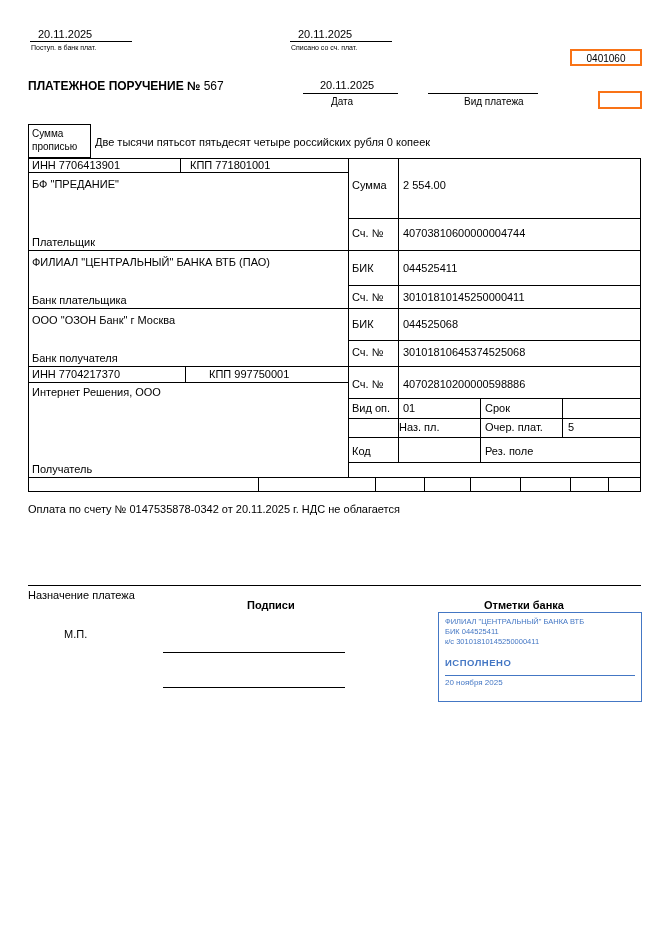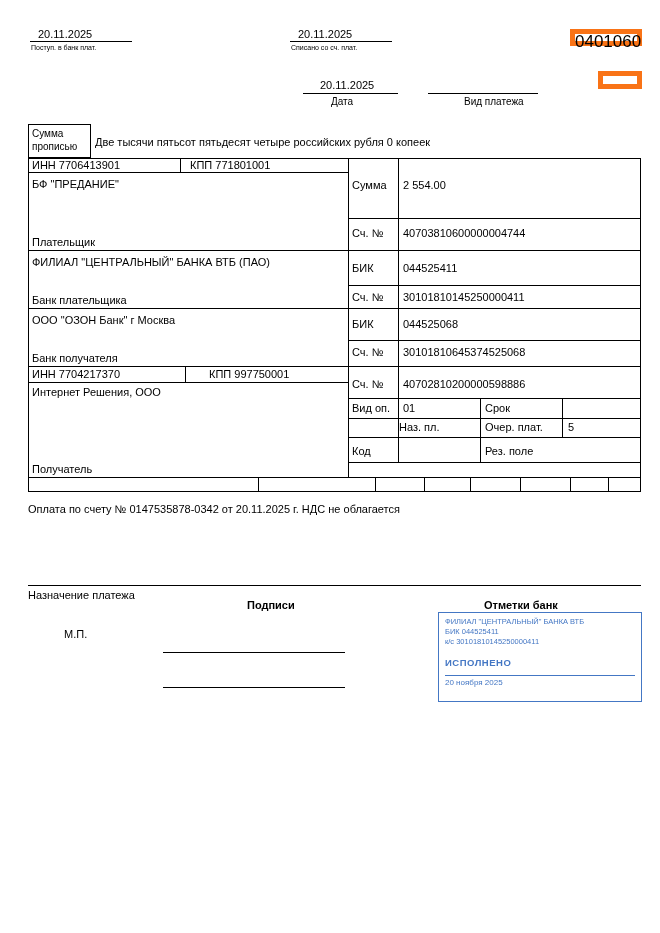--- a/index.html
+++ b/index.html
@@ -7,21 +7,21 @@
   .page {
     position:relative; width:660px; height:933px; background:#fff;
     font-family:"Liberation Sans", sans-serif; color:#000; overflow:hidden;
   }
   .t  { position:absolute; font-size:11px; white-space:nowrap; line-height:1.15; }
   .tm { position:absolute; font-size:10px; white-space:nowrap; line-height:1.15; }
   .ts { position:absolute; font-size:7px;  white-space:nowrap; line-height:1.1; }
   .b  { font-weight:bold; }
   .hl { position:absolute; height:1px; background:#000; }
   .vl { position:absolute; width:1px;  background:#000; }
-  .box { position:absolute; border:5px solid #f97316; font-size:17px; text-align:center; }
+  .box { position:absolute; border:2px solid #f97316; font-size:10px; text-align:center;margin-top:20px; }
   .amount-cell { position:absolute; border:1px solid #000; font-size:10px; padding:2px 3px; line-height:1.3; }
   .stamp {
     position:absolute; left:438px; top:612px; width:204px; height:90px;
     border:1px solid var(--stamp-color, #4477c4);
     color:var(--stamp-color, #4477c4);
     font-size:7.5px; line-height:1.35; padding:4px 6px;
   }
   .stamp .status { font-weight:bold; font-size:9.5px; margin-top:10px; letter-spacing:0.5px; }
   .stamp .sdate  { margin-top:5px; border-top:1px solid var(--stamp-color, #4477c4); padding-top:2px; font-size:8px; }
 </style>
@@ -33,20 +33,24 @@
   <div class="t" style="left:38px; top:28px;">20.11.2025</div>
   <div class="hl" style="left:30px; top:41px; width:102px;"></div>
   <div class="ts" style="left:31px; top:44px;">Поступ. в банк плат.</div>
 
   <div class="t" style="left:298px; top:28px;">20.11.2025</div>
   <div class="hl" style="left:290px; top:41px; width:102px;"></div>
   <div class="ts" style="left:291px; top:44px;">Списано со сч. плат.</div>
 
   <div class="box" style="left:570px; top:29px; width:72px; height:17px; line-height:15px;">0401060</div>
 
+  <div class="t" style="left:28px; top:80px; font-size:12px;">
+    <span class="b">ПЛАТЕЖНОЕ ПОРУЧЕНИЕ №</span>
+    <span>567</span>
+  </div>
   <div class="t" style="left:320px; top:79px;">20.11.2025</div>
   <div class="hl" style="left:303px; top:93px; width:95px;"></div>
   <div class="tm" style="left:331px; top:96px;">Дата</div>
   <div class="hl" style="left:428px; top:93px; width:110px;"></div>
   <div class="tm" style="left:444px; top:96px;padding-left:20px;">Вид платежа</div>
   <div class="box" style="left:598px; top:71px; width:44px; height:18px;"></div>
 
   <div class="amount-cell" style="left:28px; top:124px; width:63px; height:34px;">
     <div>Сумма</div>
     <div>прописью</div>
@@ -132,21 +136,21 @@
   <div class="vl" style="left:520px; top:477px; height:15px;"></div>
   <div class="vl" style="left:570px; top:477px; height:15px;"></div>
   <div class="vl" style="left:608px; top:477px; height:15px;"></div>
   <div class="vl" style="left:640px; top:477px; height:15px;"></div>
 
   <div class="t" style="left:28px; top:503px;">Оплата по счету № 0147535878-0342 от 20.11.2025 г. НДС не облагается</div>
   <div class="hl" style="left:28px; top:585px; width:613px;"></div>
   <div class="t" style="left:28px; top:589px;">Назначение платежа</div>
 
   <div class="t b" style="left:247px; top:599px;">Подписи</div>
-  <div class="t b" style="left:484px; top:599px;">Отметки банк</div>
+  <div class="t b" style="left:484px; top:599px;">Отметки банка</div>
   <div class="t" style="left:64px; top:628px;">М.П.</div>
   <div class="hl" style="left:163px; top:652px; width:182px;"></div>
   <div class="hl" style="left:163px; top:687px; width:182px;"></div>
 
   <div class="stamp">
     <div>ФИЛИАЛ "ЦЕНТРАЛЬНЫЙ" БАНКА ВТБ</div>
     <div>БИК 044525411</div>
     <div>к/с 30101810145250000411</div>
     <div class="status">ИСПОЛНЕНО</div>
     <div class="sdate">20 ноября 2025</div>

